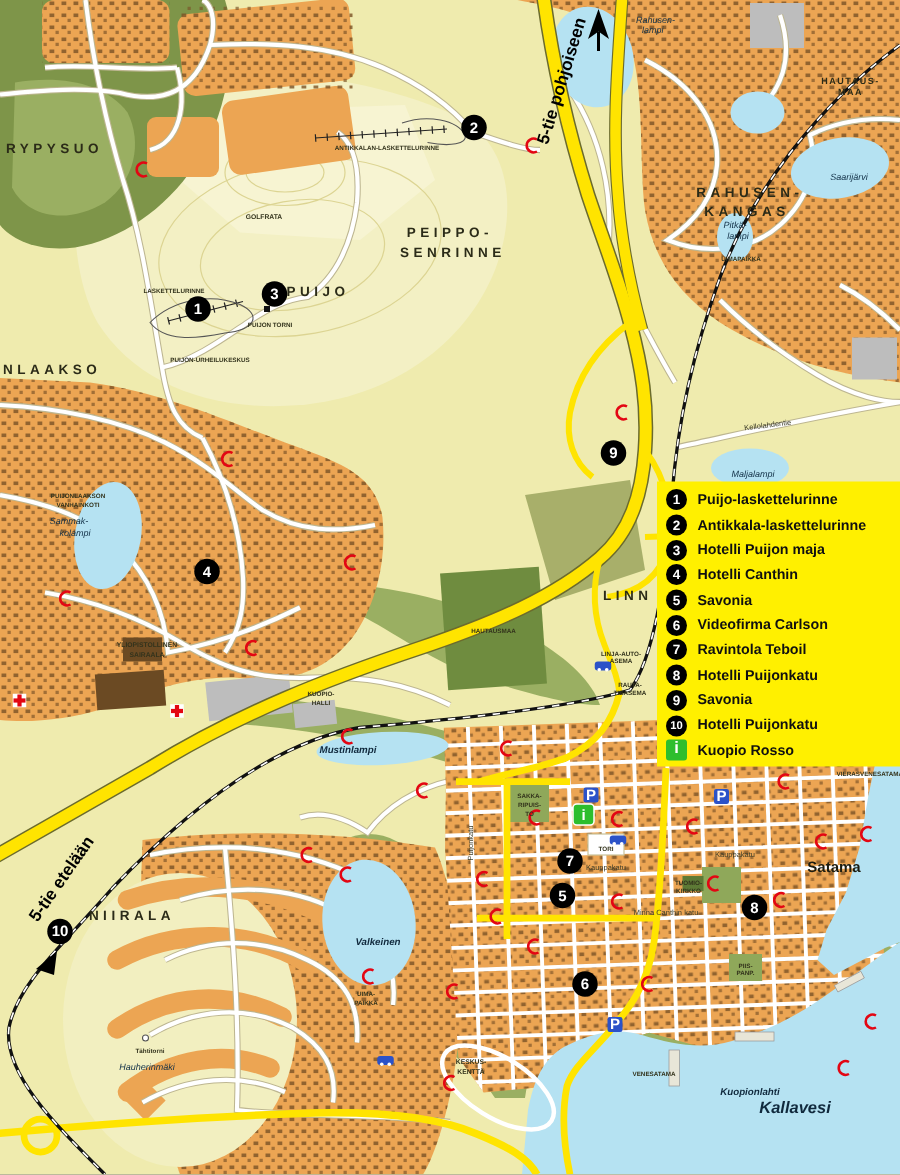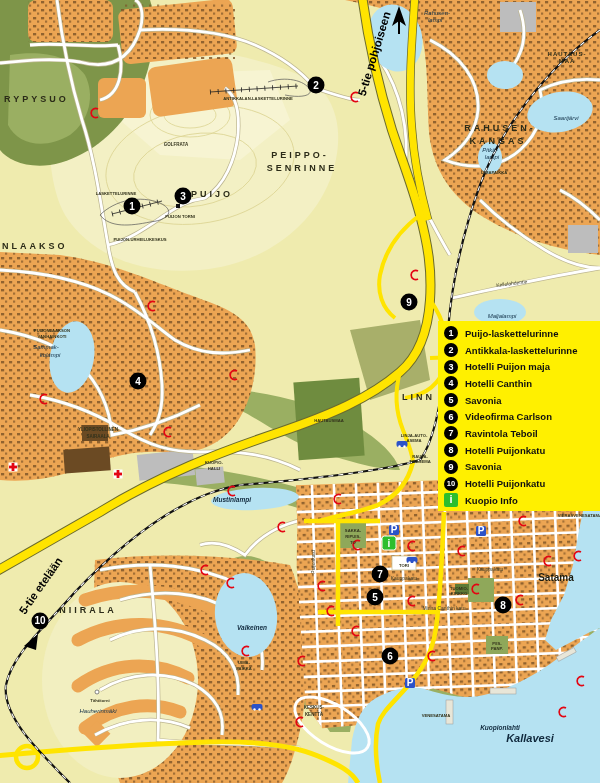--- a/index.html
+++ b/index.html
@@ -462,16 +462,16 @@
   <div class="lrow">
         <span class="lbadge">9</span>
         <span class="llabel">Savonia</span>
       </div>
   <div class="lrow">
         <span class="lbadge ten">10</span>
         <span class="llabel">Hotelli Puijonkatu</span>
       </div>
   <div class="lrow">
         <span class="lbadge info">i</span>
-        <span class="llabel">Kuopio Info</span>
+        <span class="llabel">Kuopio Rosso</span>
       </div>
 </div>
 </div>
 
 </body></html>

